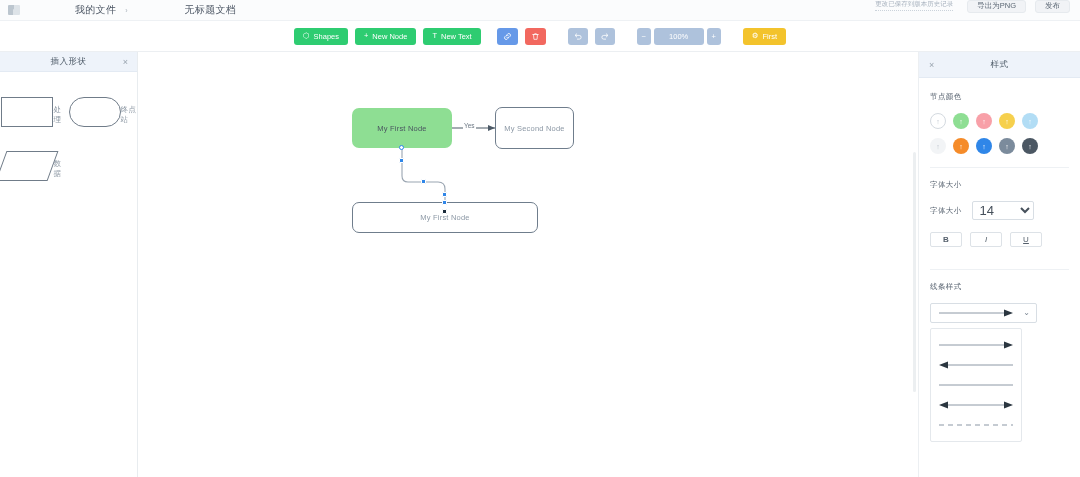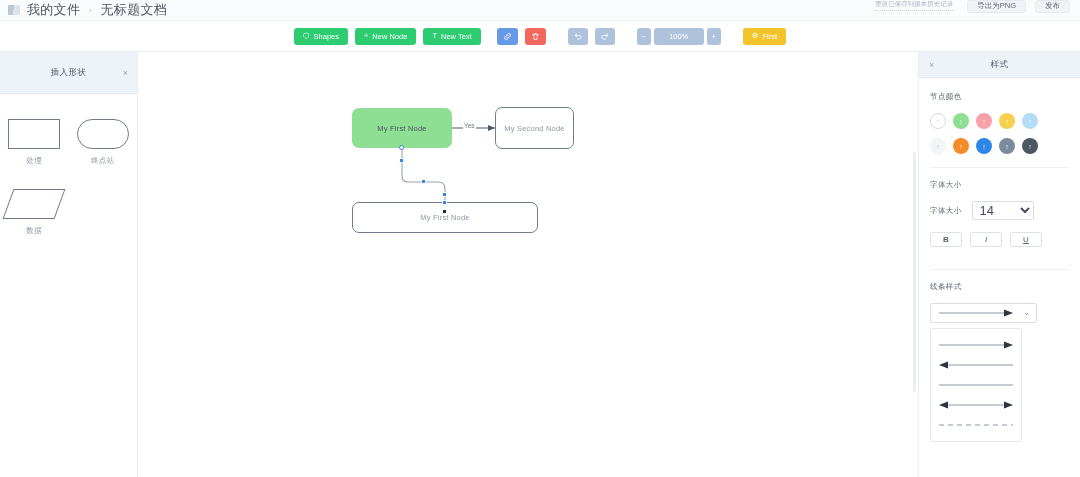--- a/index.html
+++ b/index.html
@@ -16,21 +16,21 @@
     position: absolute; left:0; top:0; width:1080px; height:21px;
     background:#fbfcfd; border-bottom:1px solid #eef1f4;
     display:flex; align-items:center;
   }
   .brand-logo {
     width:12px; height:10px; margin-left:8px; margin-right:7px;
     background:linear-gradient(100deg,#bcc6cf 0%,#bcc6cf 45%,#dde3e8 46%,#dde3e8 100%);
     border-radius:1px; flex:none;
   }
   .crumb {
-    font-size:13px; color:#4b5563; letter-spacing:.3px; white-space:nowrap;
+    font-size:10px; color:#4b5563; letter-spacing:.3px; white-space:nowrap;margin-left:48px;
   }
   .crumb-sep { font-size:7px; color:#aab2bb; margin:0 9px; }
   .topbar-right { margin-left:auto; display:flex; align-items:flex-start; height:21px; }
   .save-note {
     font-size:6.5px; color:#9aa6b4; white-space:nowrap;
     border-bottom:1px dotted #c3ccd6; padding-bottom:1px; margin-right:14px;
     opacity:.85;
   }
   .tb-btn {
     font-size:7.5px; color:#5b6774; background:#f1f3f6;
@@ -61,33 +61,33 @@
   .tool.yellow{ background:#f3c32c; }
   .gap-sm { width:7px; } .gap-md { width:16px; } .gap-lg { width:22px; }
   .ico { display:inline-block; line-height:1; }
 
   
   .left-panel {
     position:absolute; left:0; top:52px; width:138px; height:425px;
     background:#ffffff; border-right:1px solid #e8ecef;
   }
   .lp-head {
-    height:42px; background:#eef3fa; border-bottom:1px solid #e3eaf3;
+    height:20px; background:#eef3fa; border-bottom:1px solid #e3eaf3;
     display:flex; align-items:center; justify-content:center; position:relative;
   }
   .lp-title { font-size:8.5px; color:#4d5a67; letter-spacing:.5px; }
   .lp-close {
     position:absolute; right:9px; top:50%; transform:translateY(-50%);
     font-size:9px; color:#98a3ae; line-height:1;
   }
   .shape-grid {
     padding:24px 0 0 0; display:grid; grid-template-columns:1fr 1fr;
     row-gap:22px; justify-items:center;
   }
-  .shape-cell { display:flex; flex-direction:column; align-items:center; }
+  .shape-cell { display:flex; align-items:center; }
   .sh-box { width:56px; height:32px; display:flex; align-items:center; justify-content:center; }
   .sh-rect { width:52px; height:30px; border:1px solid #707c89; background:#fff; }
   .sh-diamond { width:27px; height:27px; border:1px solid #707c89; transform:rotate(45deg); background:#fff; }
   .sh-stadium { width:52px; height:30px; border:1px solid #707c89; border-radius:16px; background:#fff; }
   .sh-para { width:52px; height:30px; border:1px solid #707c89; background:#fff; transform:skewX(-20deg); }
   .sh-label { font-size:7.5px; color:#8d98a4; margin-top:6px; letter-spacing:.4px; }
 
   
   .canvas {
     position:absolute; left:138px; top:52px; width:781px; height:425px;

